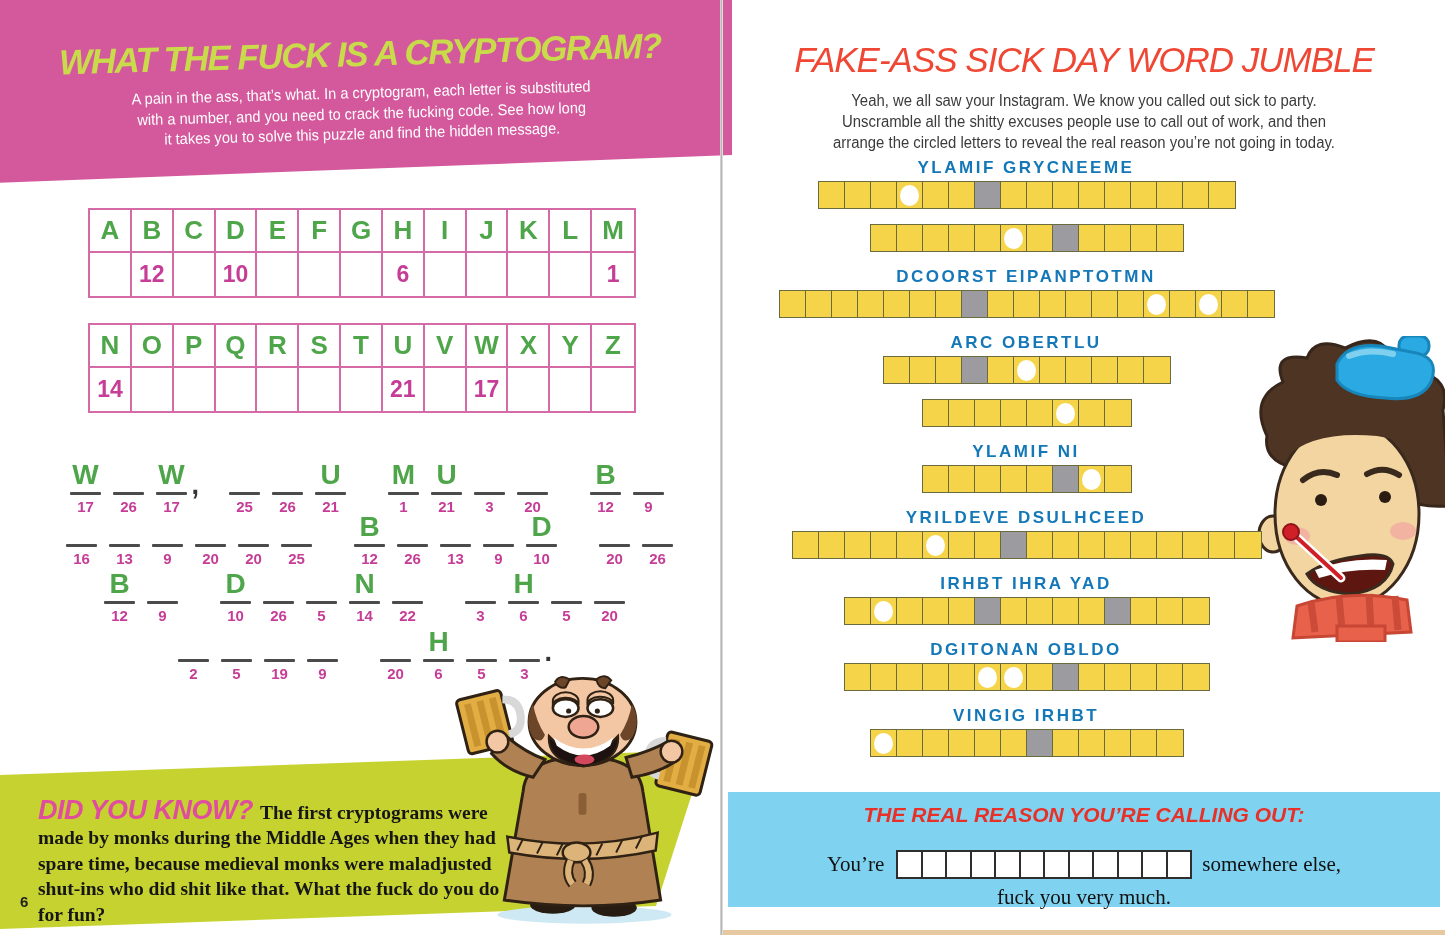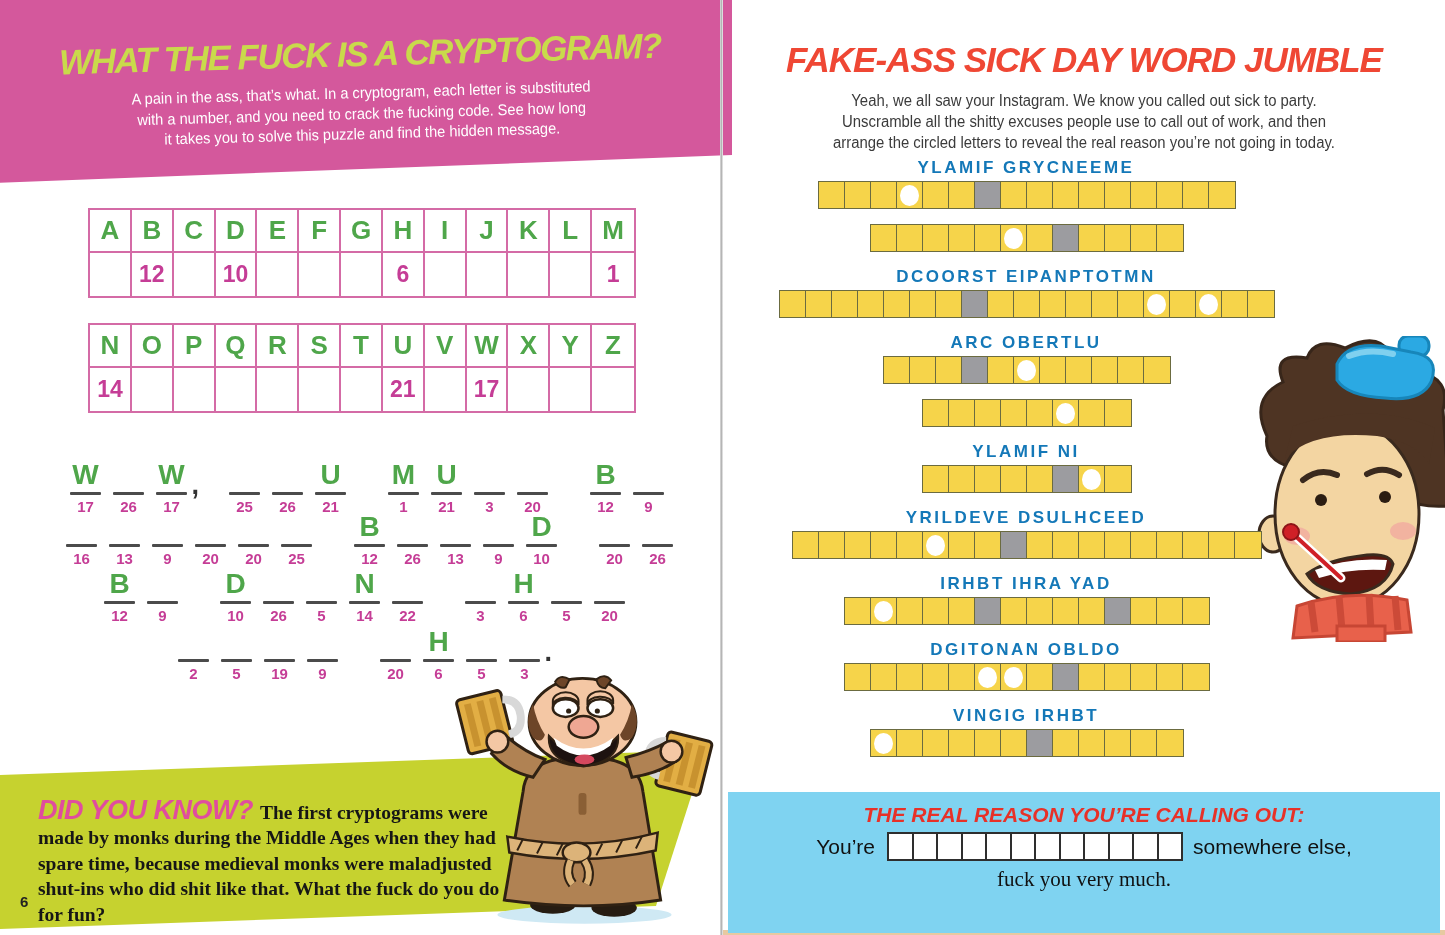--- a/index.html
+++ b/index.html
@@ -52,42 +52,42 @@
   .pn{position:absolute;font-weight:bold;font-size:15px;color:#222;z-index:4;}
   #pn6{left:20px;top:893px;}
   .monk{position:absolute;left:446px;top:672px;width:272px;height:262px;z-index:3;}
 
   
   .spine{position:absolute;left:720px;top:0;width:3px;height:935px;z-index:6;
          background:linear-gradient(to right,#dcdcdc,#b5b5b5,#f0f0f0);}
 
   
   .rp-title{position:absolute;left:723px;top:40px;width:722px;text-align:center;
-            font-size:35px;font-style:italic;font-weight:bold;color:var(--title-red);
+            font-size:35px;font-style:italic;font-weight:normal;color:var(--title-red);
             letter-spacing:-1px;z-index:1;}
   .rp-sub{position:absolute;left:723px;top:90px;width:722px;text-align:center;
           font-size:16px;line-height:21px;color:#3b3b3b;transform:scaleX(.93);z-index:1;}
   #jumble-rows{position:absolute;left:723px;top:158px;width:606px;z-index:2;}
   .jumble-row{text-align:center;margin-bottom:11px;}
   .jumble-label{font-size:17px;font-weight:bold;color:var(--jumble-label-blue);
                 letter-spacing:2.5px;margin-bottom:3px;line-height:20px;}
   .jumble-cells{display:inline-flex;}
   .jcell{width:27.5px;height:28px;background:var(--cell-yellow);
          border:1.5px solid var(--cell-border-olive);margin-right:-1.5px;
          box-sizing:border-box;display:flex;align-items:center;justify-content:center;}
   .jcell.gray{background:var(--cell-gray);}
   .jcircle{width:19px;height:21px;background:#fff;border-radius:50%;}
   .sickman{position:absolute;left:1253px;top:336px;width:194px;height:306px;z-index:1;}
 
-  .blue-box{position:absolute;left:728px;top:792px;width:712px;height:141px;
+  .blue-box{position:absolute;left:728px;top:792px;width:712px;height:115px;
             background:var(--blue-box);z-index:3;}
   .bb-title{text-align:center;padding-top:11px;font-size:21px;font-style:italic;
             font-weight:bold;color:var(--answer-title-red);}
-  .bb-row{display:flex;align-items:center;justify-content:center;margin-top:5px;
-          font-family:Liberation Sans, sans-serif;font-size:21px;color:#111;}
+  .bb-row{display:flex;align-items:center;justify-content:center;margin-top:23px;
+          font-family:Liberation Serif, serif;font-size:21px;color:#111;}
   .bb-prefix{margin-right:12px;} .bb-suffix{margin-left:12px;}
   #answer-boxes{display:flex;}
   .abox{width:26.5px;height:29px;background:#fff;border:2px solid #2e2e2e;
         margin-right:-2px;box-sizing:border-box;}
   .bb-line2{text-align:center;margin-top:6px;font-family:"Liberation Serif",serif;
             font-size:21px;color:#111;}
   .page-edge{position:absolute;left:723px;top:930px;width:722px;height:5px;
              background:#e7c9a1;z-index:2;}
 </style>
 </head>

